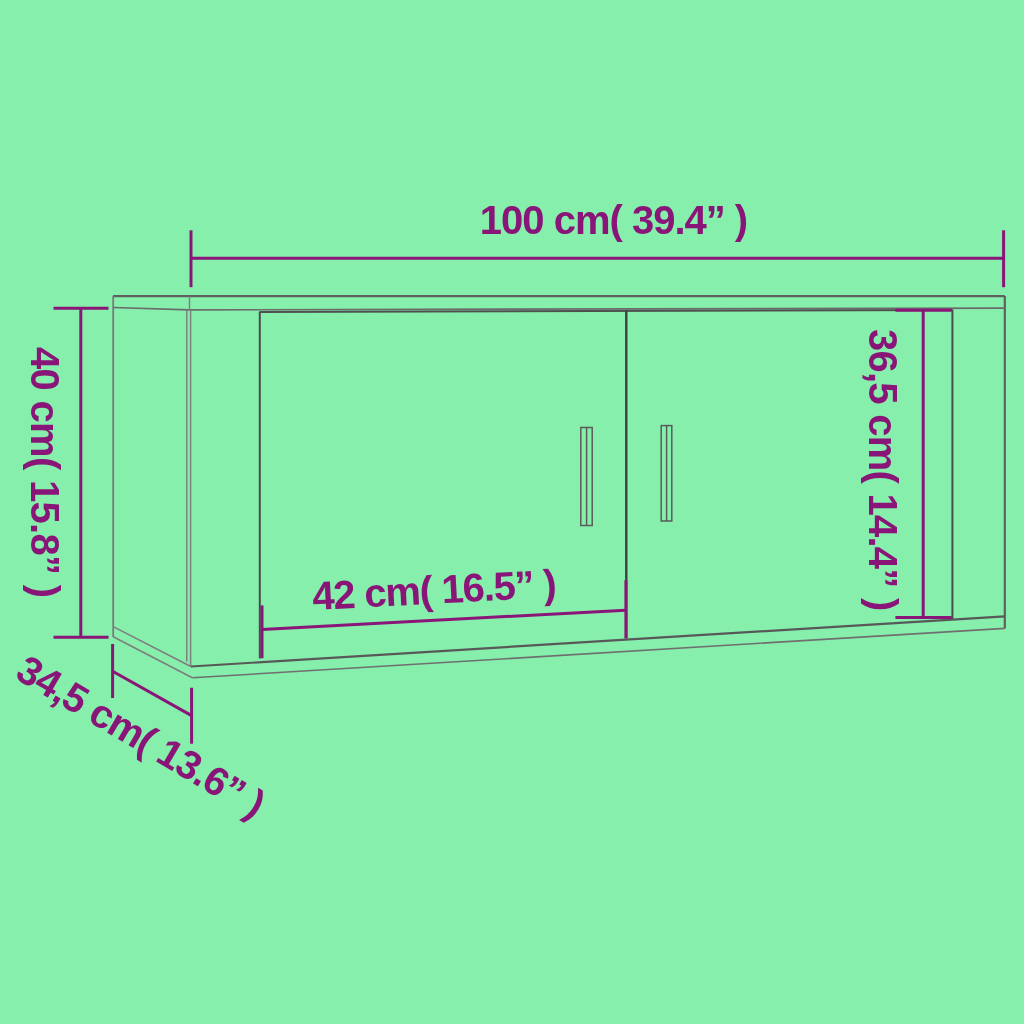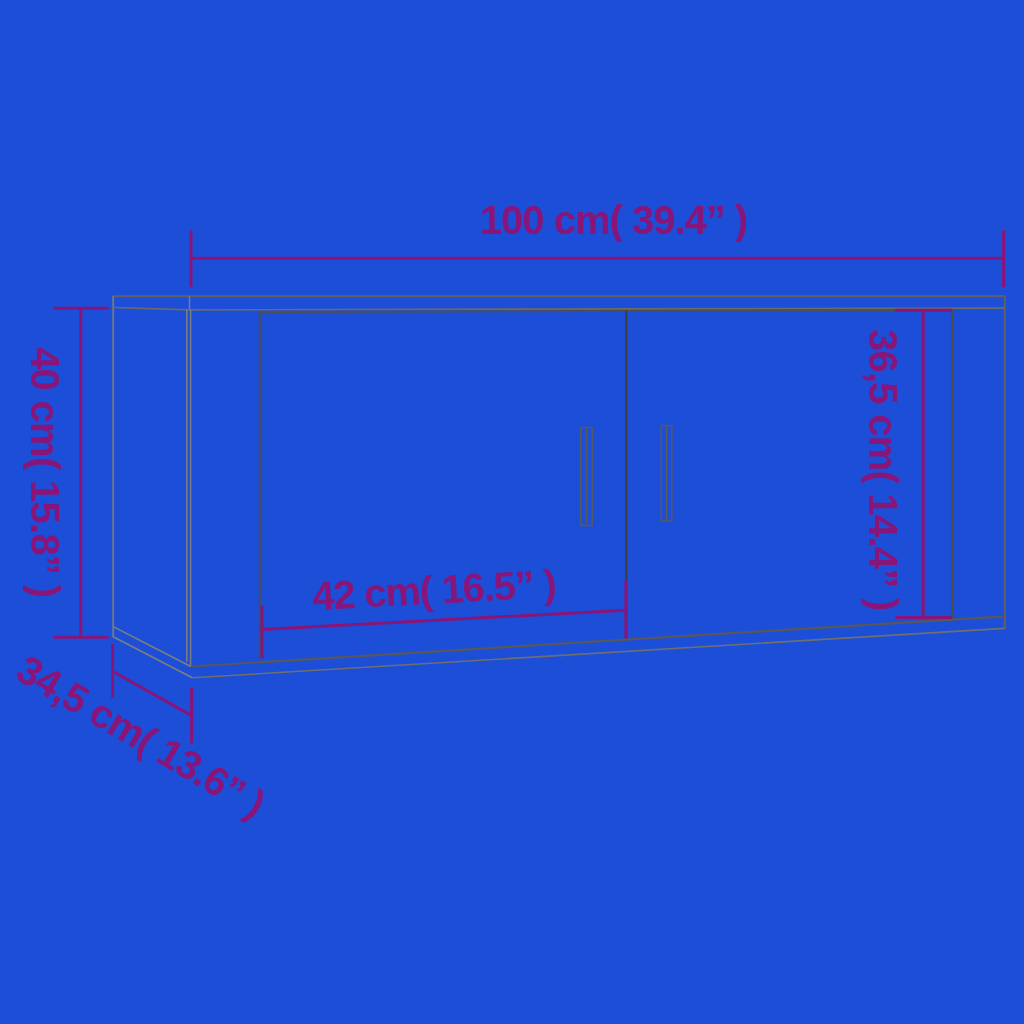--- a/index.html
+++ b/index.html
@@ -1,16 +1,16 @@
 <!DOCTYPE html>
 <html><head>
 <meta charset="utf-8">
 <style>
   html,body{margin:0;padding:0;background:#ffffff;}
-  .wrap{width:1024px;height:1024px;position:relative;background:#1d4ed8;overflow:hidden;}
+  .wrap{width:1024px;height:1024px;position:relative;background:#86efac;overflow:hidden;}
   text{font-family:"Liberation Sans",sans-serif;font-weight:bold;fill:#8A1578;}
 </style>
 </head>
 <body>
 <div class="wrap">
 <svg width="1024" height="1024" viewBox="0 0 1024 1024">
 
   <path d="M113,296.2 H1004.8" stroke="#5f5f5f" stroke-width="2.2" fill="none"></path>
 
   <path d="M1004.8,296 V628.5" stroke="#5f5f5f" stroke-width="2.2" fill="none"></path>

